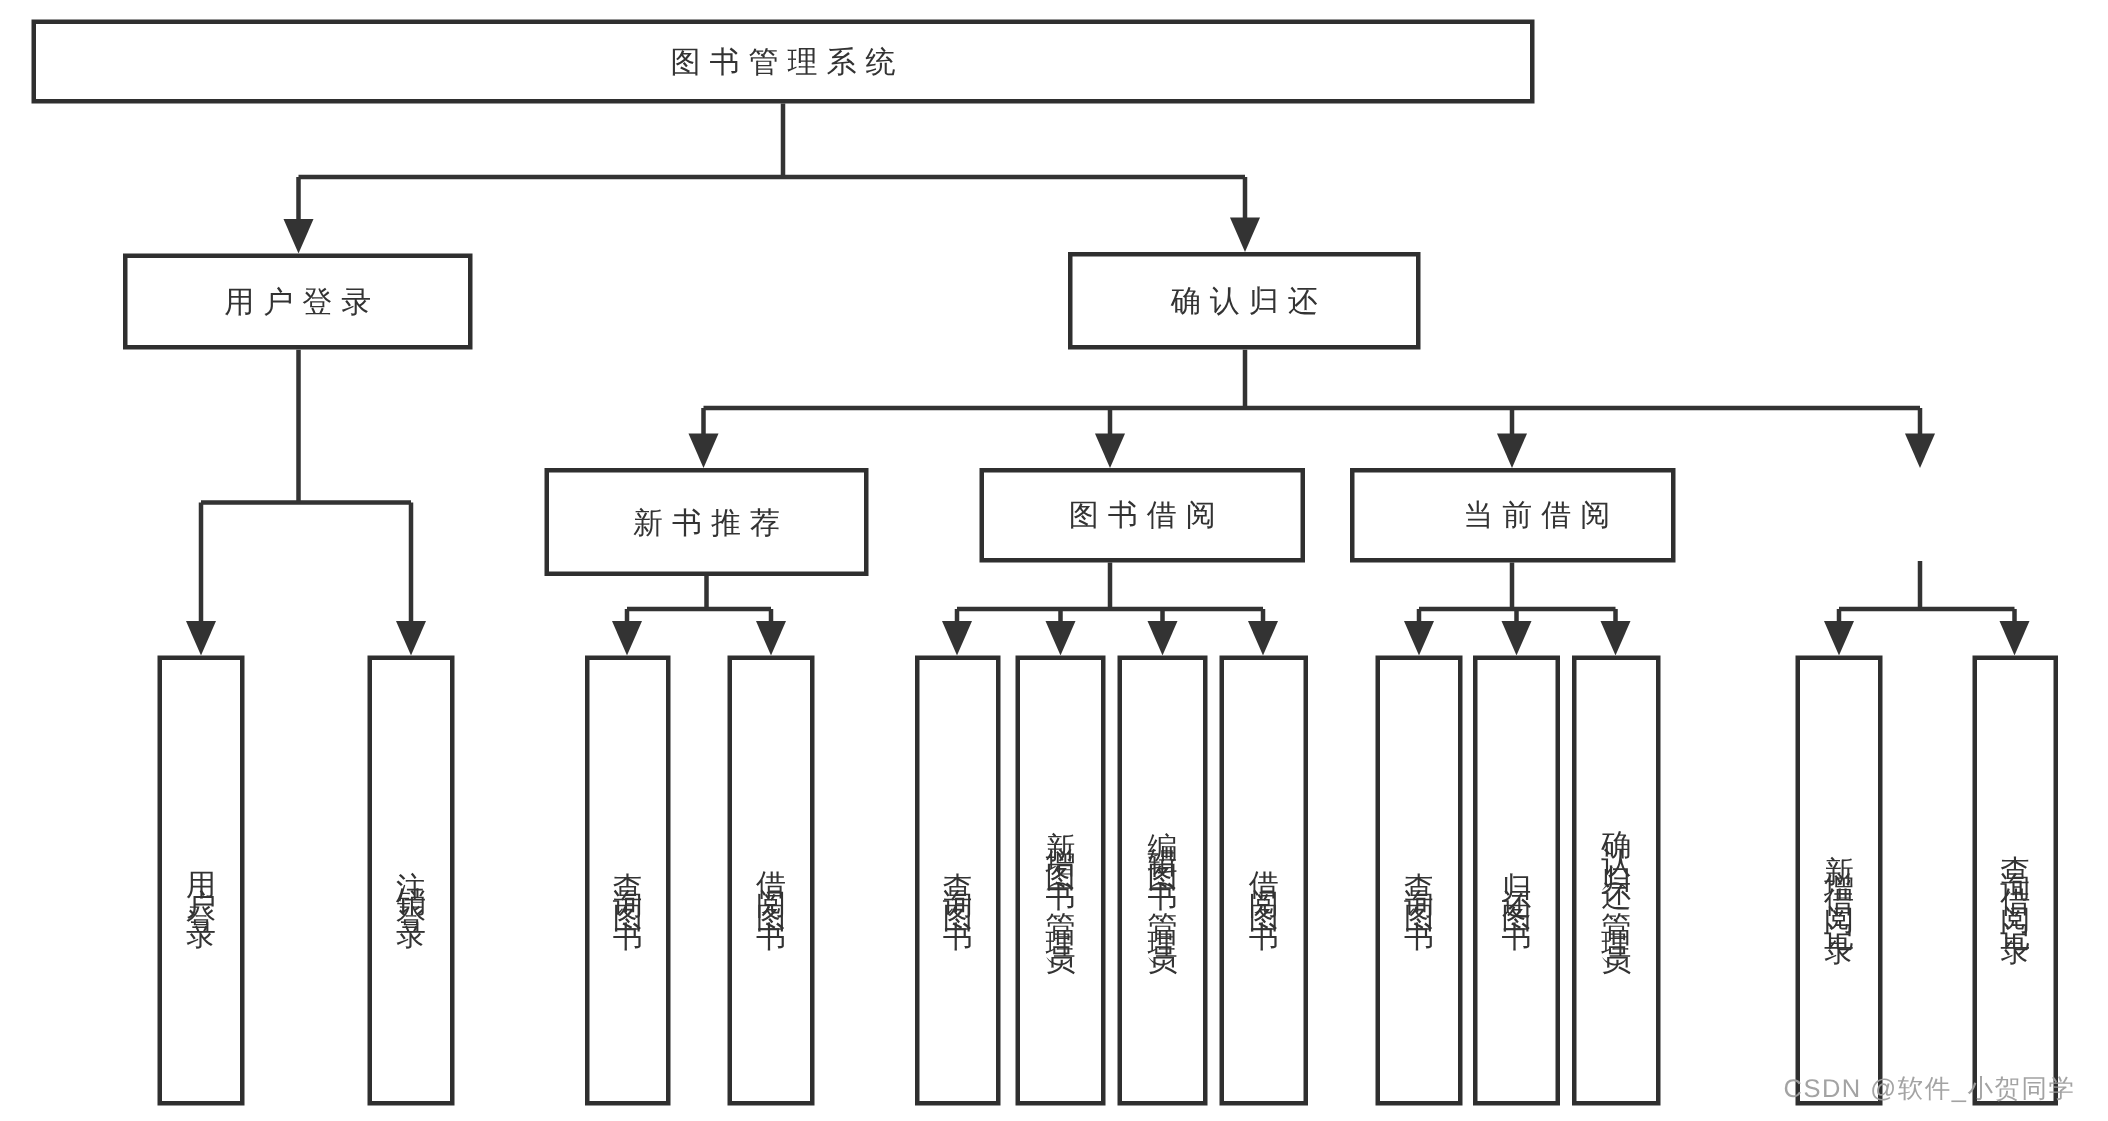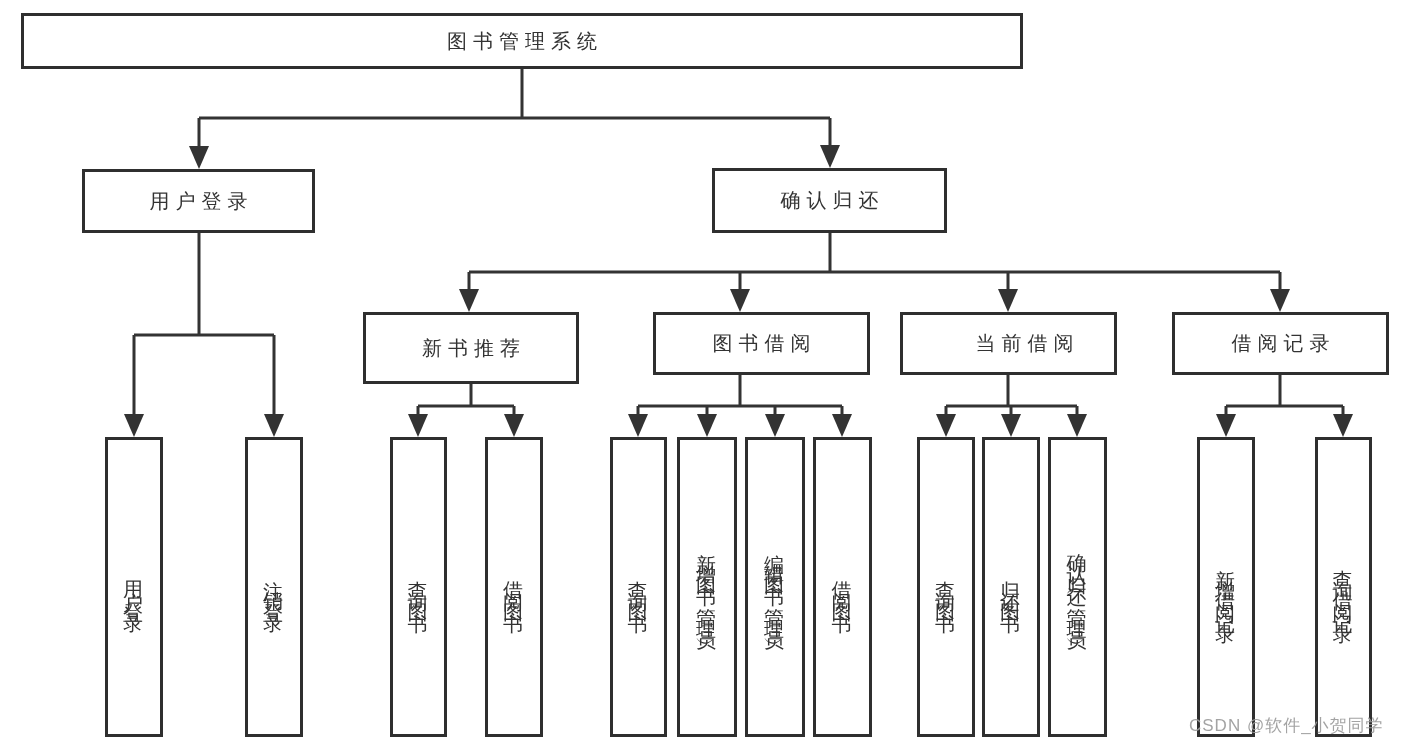--- a/index.html
+++ b/index.html
@@ -112,23 +112,20 @@
 
   <div class="box" style="left:363px; top:312px; width:216px; height:72px;">
     <span class="lbl">新书推荐</span>
   </div>
   <div class="box" style="left:632px; top:312px; width:217px; height:63px;margin-left:21px;">
     <span class="lbl">图书借阅</span>
   </div>
   <div class="box" style="left:900px; top:312px; width:217px; height:63px;padding-left:32px;">
     <span class="lbl">当前借阅</span>
   </div>
-  <div class="box" style="left:1172px; top:312px; width:217px; height:63px;">
-    <span class="lbl">借阅记录</span>
-  </div>
 
   <div class="vbox" style="left:105px; top:437px; width:58px; height:300px;">
     <span class="lbl">用户登录</span>
   </div>
   <div class="vbox" style="left:245px; top:437px; width:58px; height:300px;">
     <span class="lbl">注销登录</span>
   </div>
 
   <div class="vbox" style="left:390px; top:437px; width:57px; height:300px;">
     <span class="lbl">查询图书</span>

